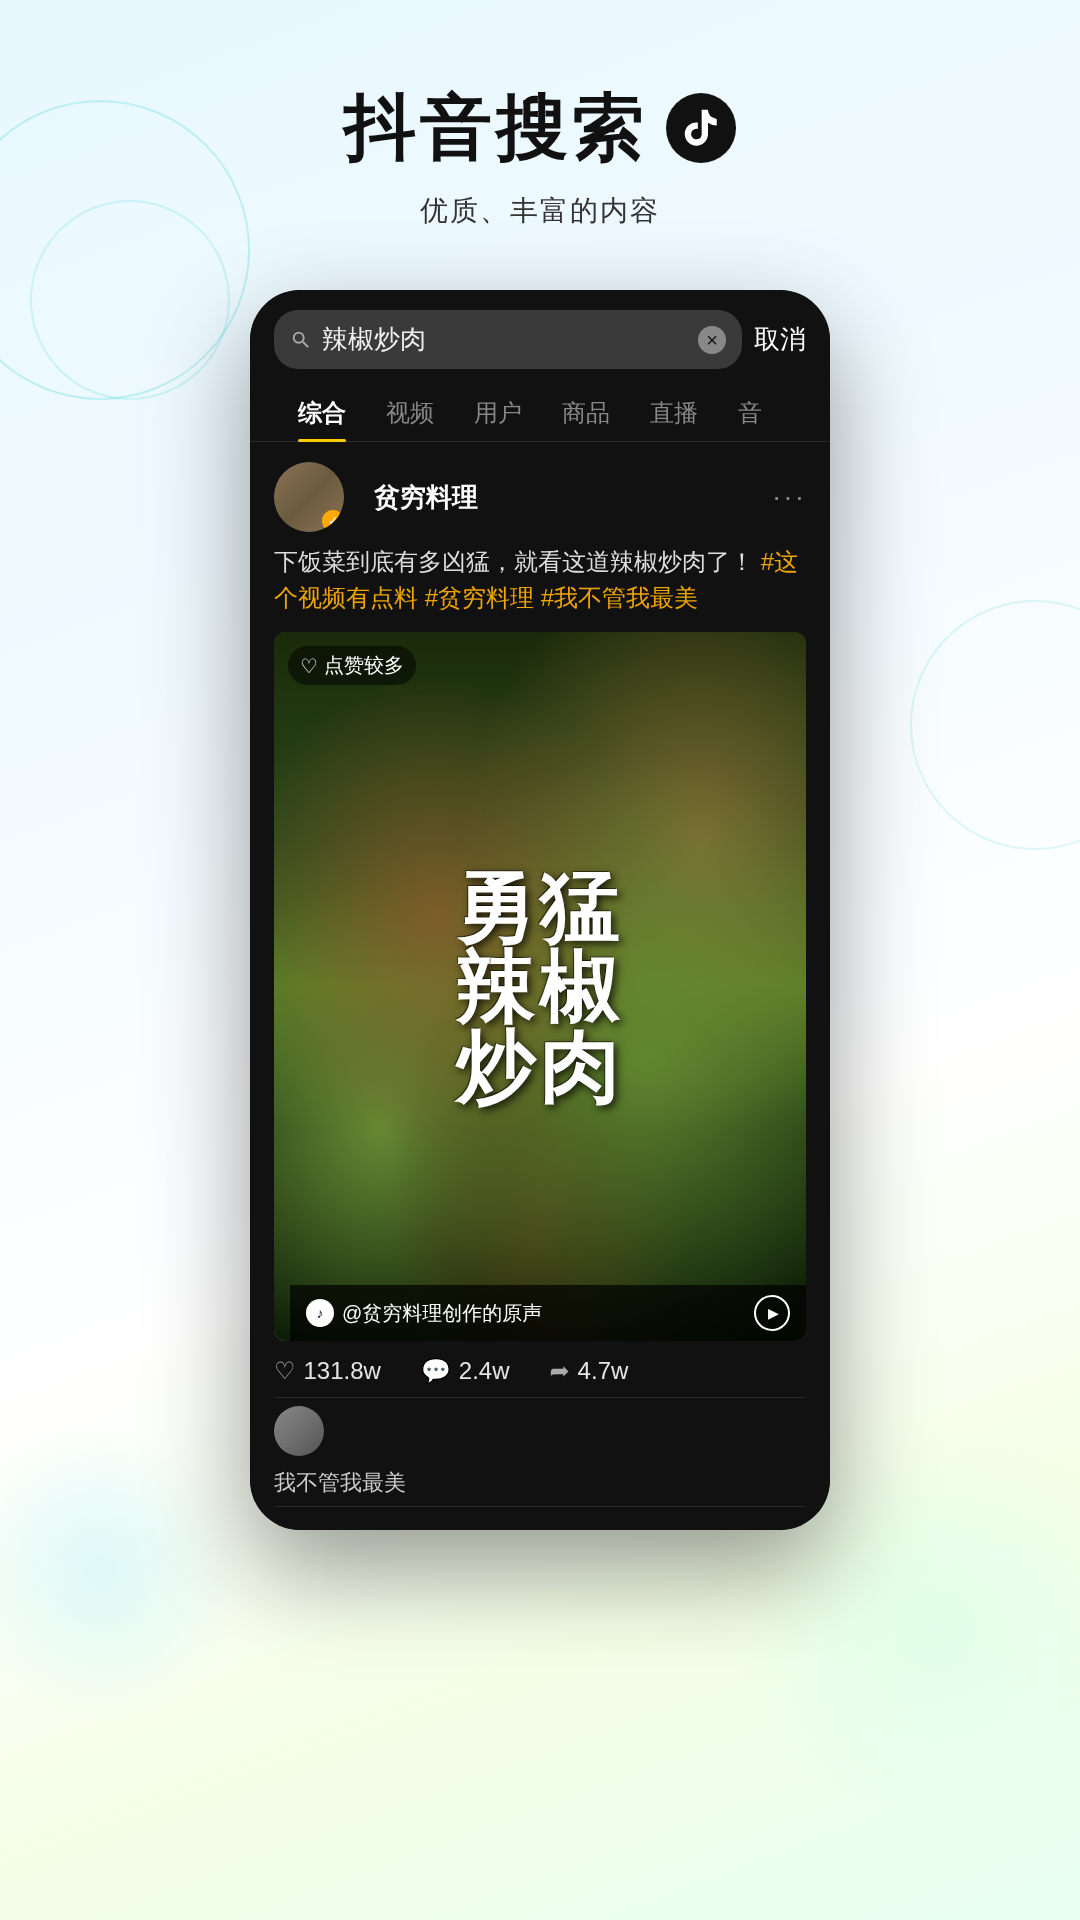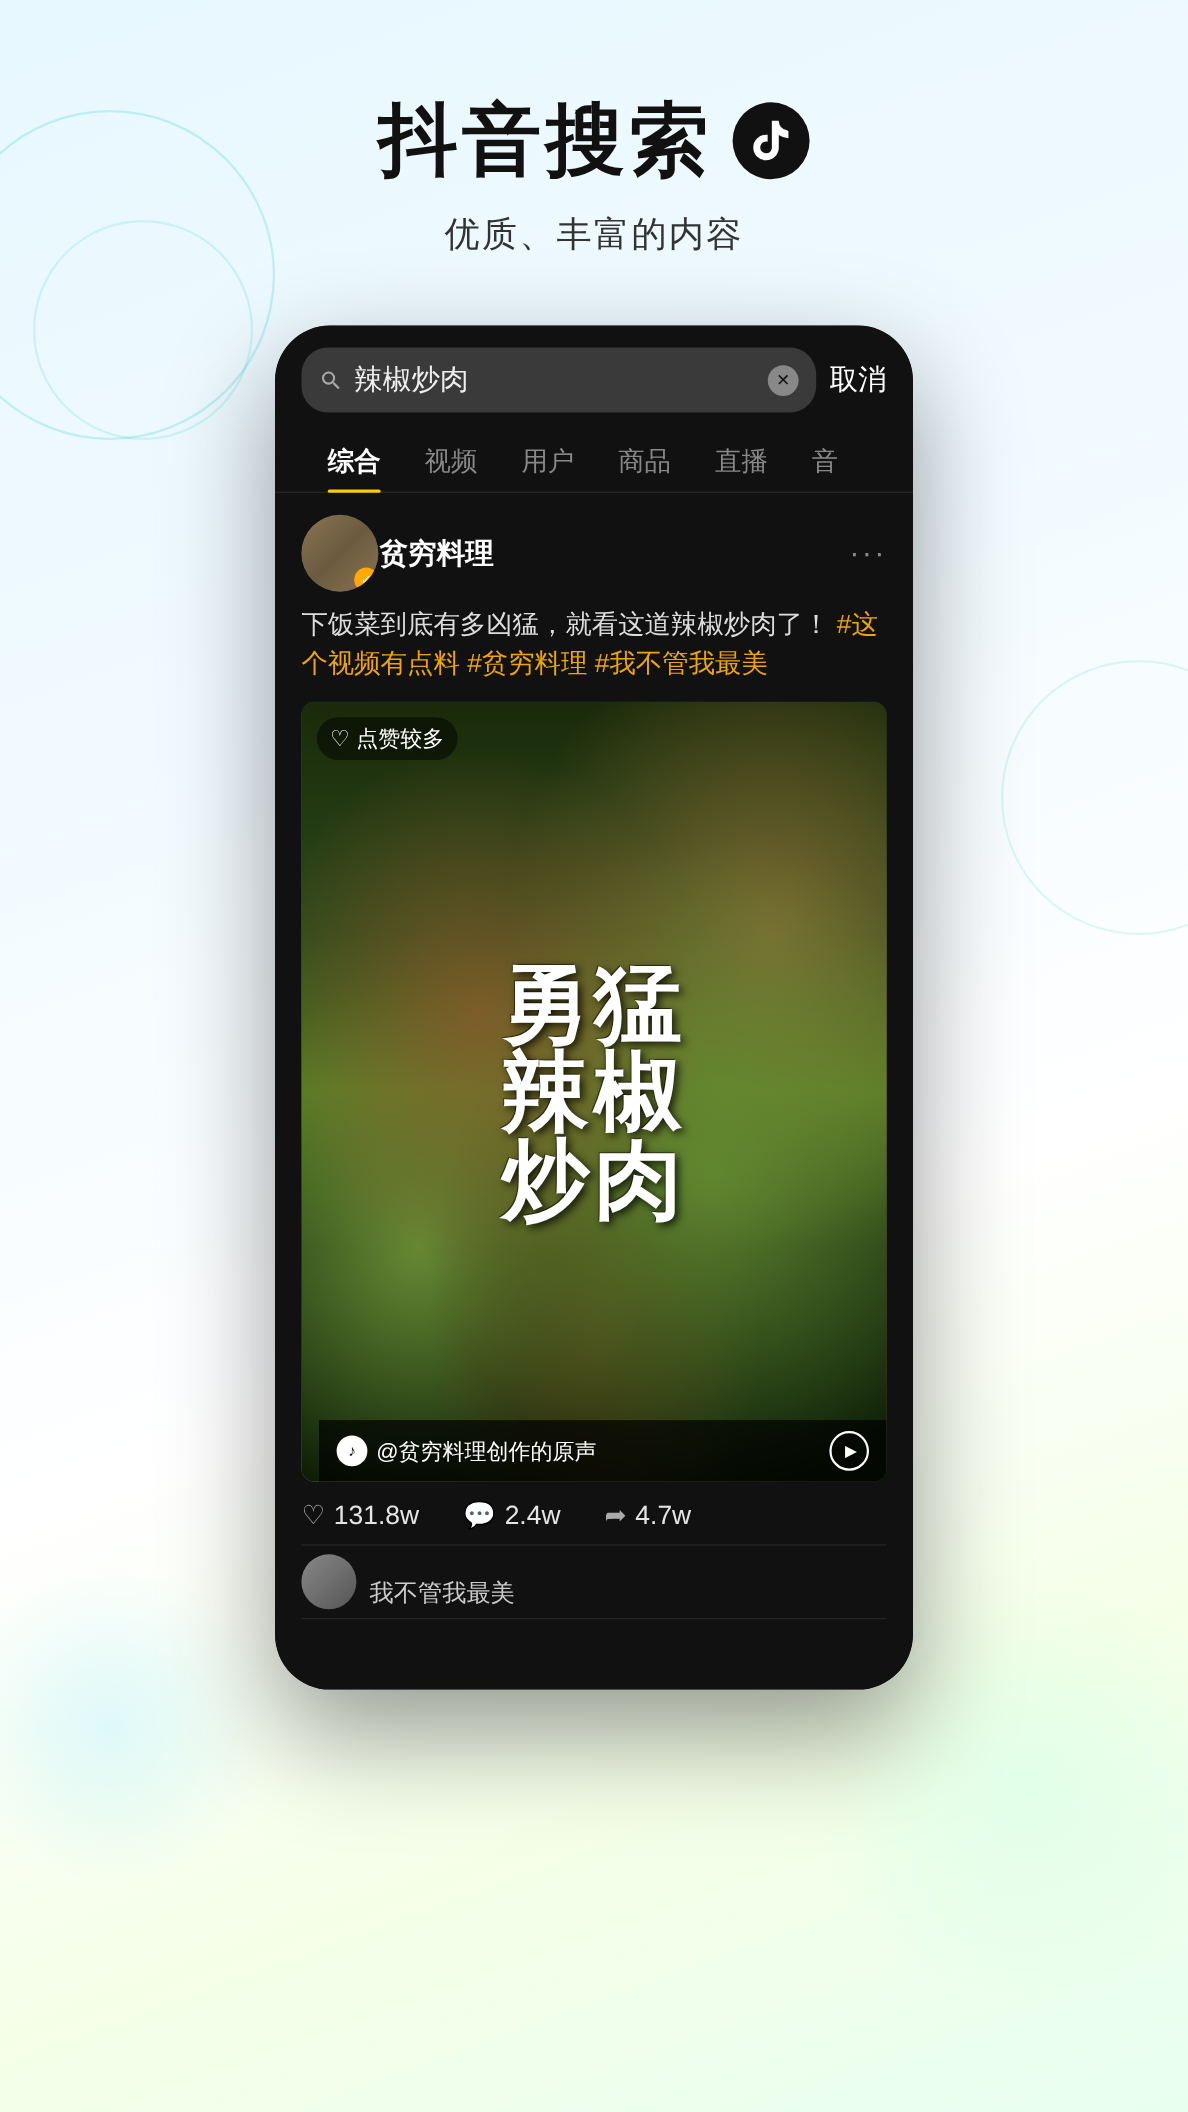--- a/index.html
+++ b/index.html
@@ -75,21 +75,21 @@
       align-items: center;
       justify-content: center;
       margin-left: 8px;
     }
     .tiktok-logo svg {
       width: 44px;
       height: 44px;
     }
 
     .subtitle {
-      font-size: 32px;
+      font-size: 28px;
       color: #333;
       margin-top: 16px;
       letter-spacing: 2px;
     }
 
     
     .phone-wrapper {
       display: flex;
       justify-content: center;
       margin-top: 60px;
@@ -207,21 +207,21 @@
     .user-row {
       display: flex;
       align-items: center;
       justify-content: space-between;
       margin-bottom: 12px;
     }
 
     .user-info {
       display: flex;
       align-items: center;
-      gap: 1px;
+      gap: 30px;
     }
 
     .avatar {
       width: 70px;
       height: 70px;
       border-radius: 50%;
       background: #555;
       position: relative;
       overflow: hidden;
     }
@@ -383,24 +383,25 @@
 
     .eng-item {
       display: flex; align-items: center; gap: 8px;
     }
     .eng-icon { font-size: 24px; color: #aaa; }
     .eng-count { font-size: 24px; color: #e5e5e5; }
 
     
     .comment-preview {
       display: flex;
-      align-items: flex-end;
+      align-items: flex-start;
       gap: 12px;
       padding: 8px 0;
       border-top: 1px solid #2a2a2a;
+      flex-direction: column;
     }
     .comment-avatar {
       width: 50px; height: 50px;
       border-radius: 50%;
       background: linear-gradient(135deg, #888 0%, #555 100%);
       flex-shrink: 0;
     }
     .comment-text {
       font-size: 22px;
       color: #ccc;

